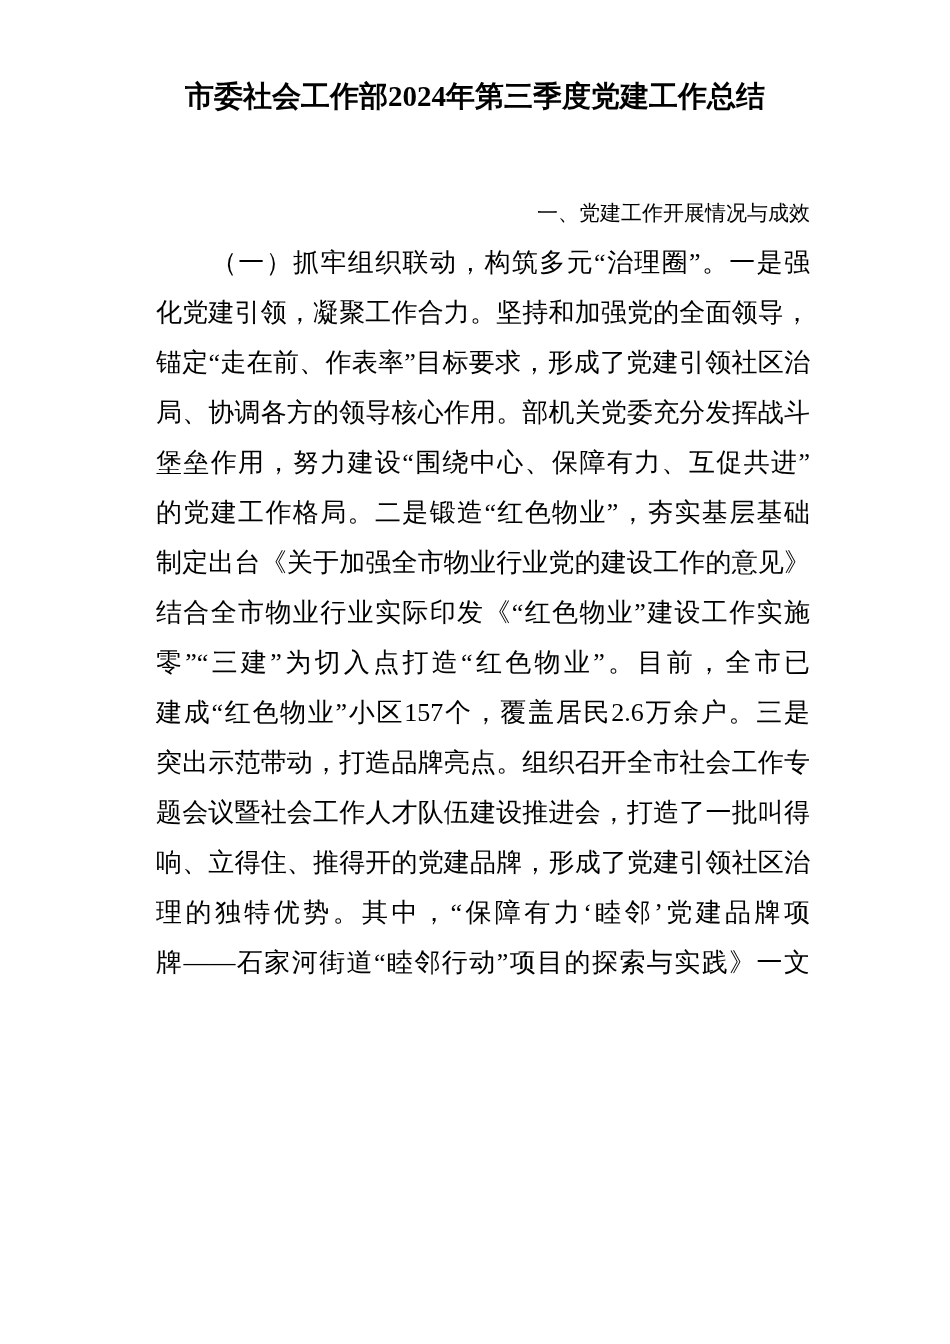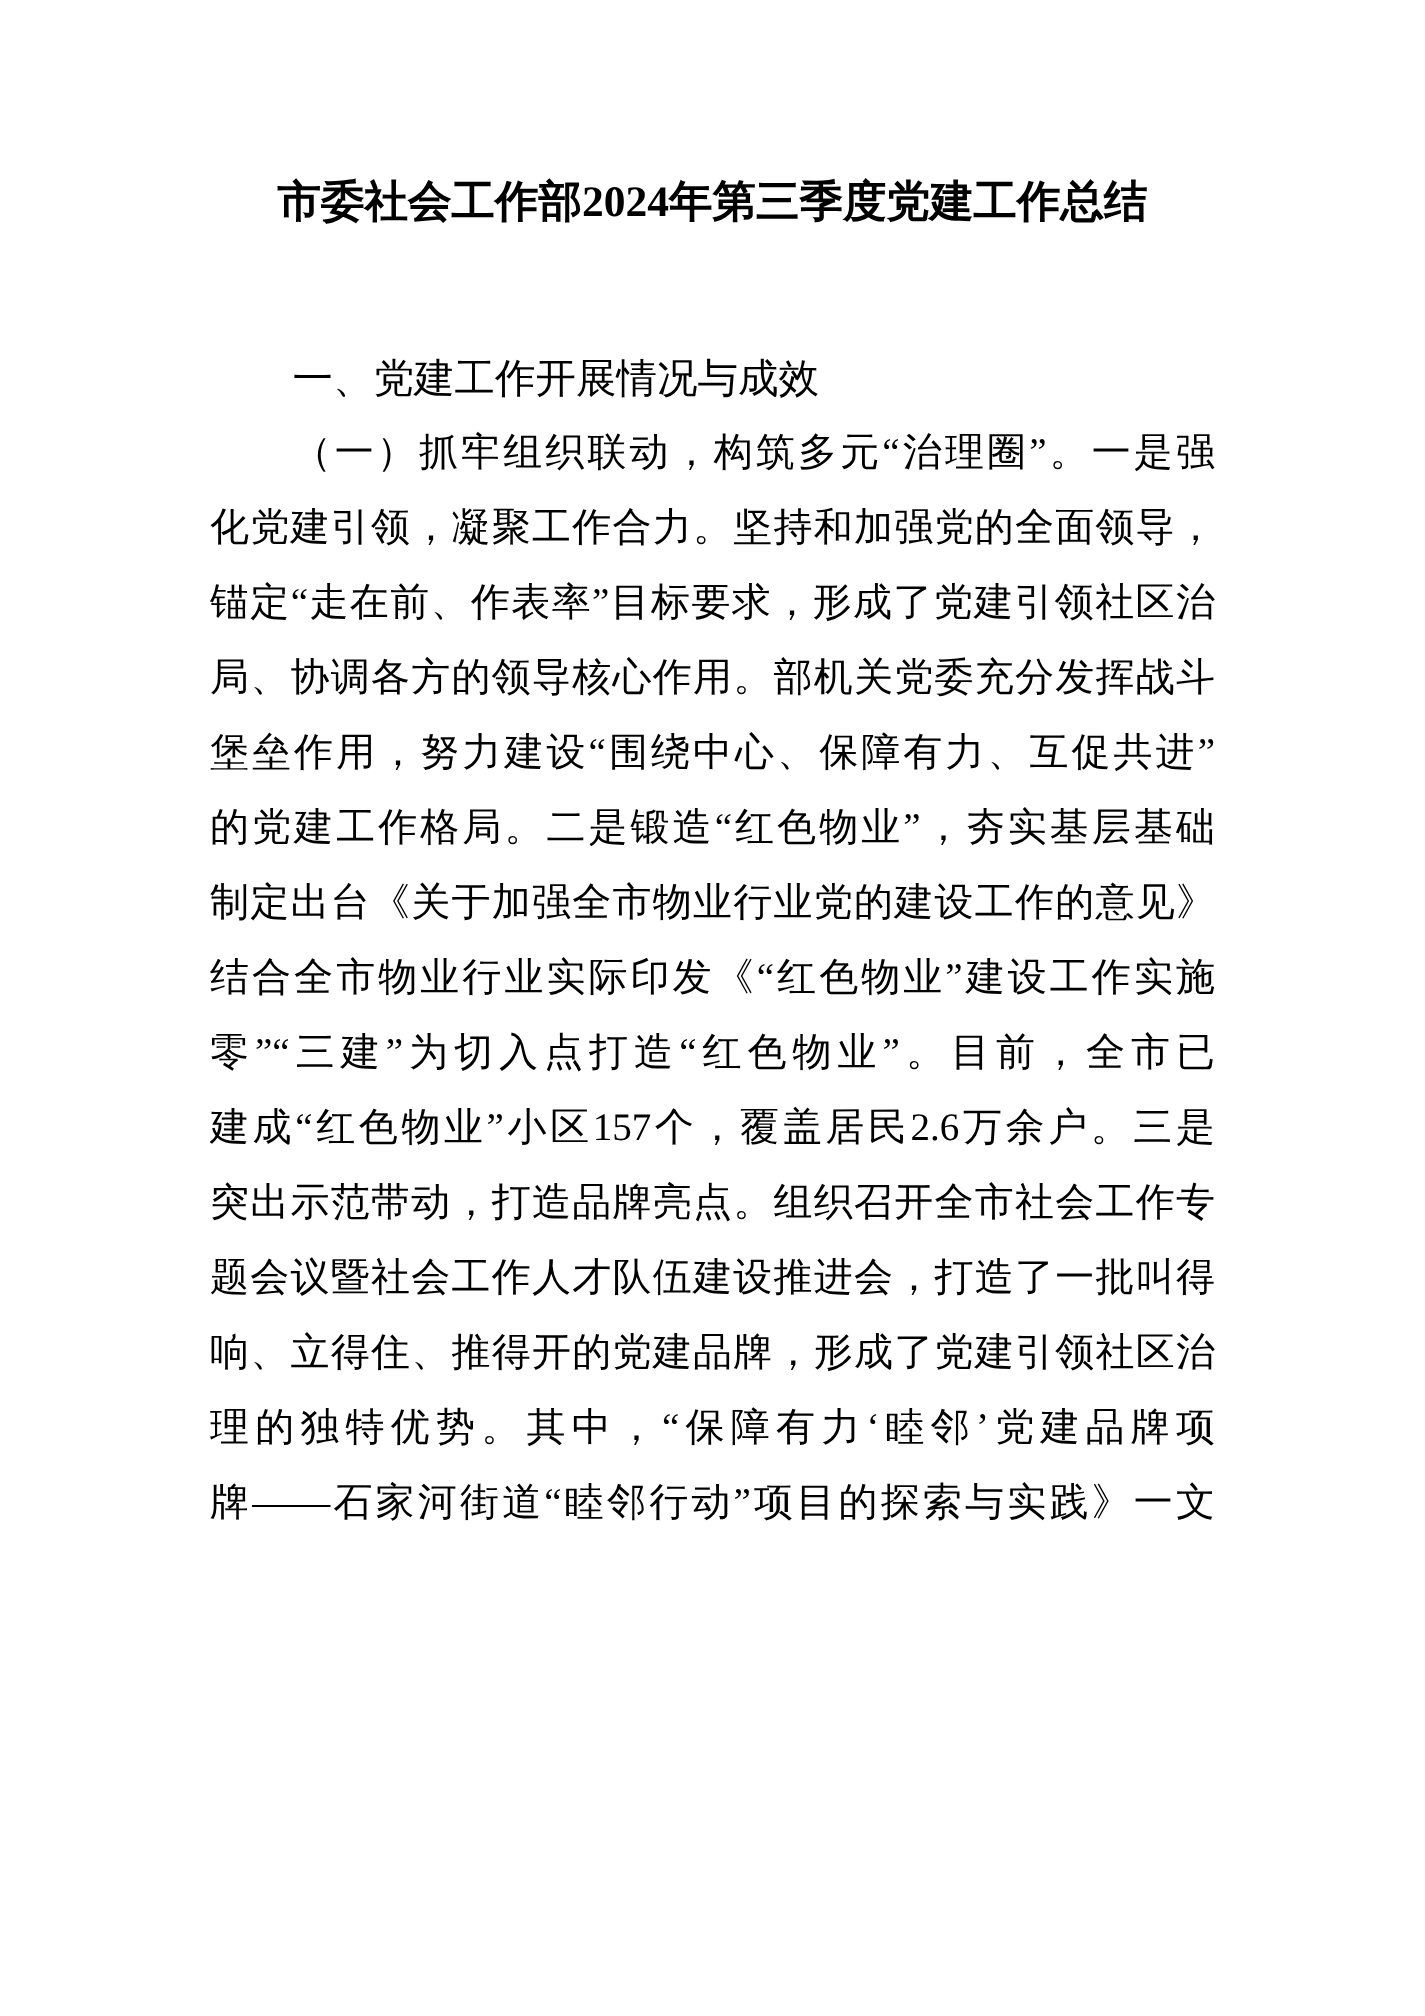--- a/index.html
+++ b/index.html
@@ -10,50 +10,52 @@
   body {
     width: 950px;
     height: 1344px;
     color: #000000;
     font-family: "Liberation Serif", "DejaVu Serif", serif;
   }
   .page {
     box-sizing: border-box;
     width: 950px;
     height: 1344px;
-    padding: 110px 140px 0 140px;
+    padding: 71px 140px 0 140px;
     background: #ffffff;
     overflow: hidden;
   }
   .doc-title {
     margin: 0;
     font-size: 29px;
     font-weight: bold;
     text-align: center;
     line-height: 51px;
     white-space: nowrap;
   }
   .section-heading {
     margin-top: 66px;
     padding-left: 55px;
-    font-size: 27px;
+    font-size: 21px;
     line-height: 50px;
     height: 50px;
     overflow: hidden;
+    text-align: right;
   }
   .paragraph {
     margin: 0;
   }
   .line {
     font-size: 26px;
     line-height: 50px;
     height: 50px;
     overflow: hidden;
     text-align: justify;
     text-align-last: justify;
+    margin-left: 16px;
   }
   .line.indent {
     padding-left: 55px;
   }
   .line.last {
     text-align-last: left;
   }
 </style>
 </head>
 <body>

